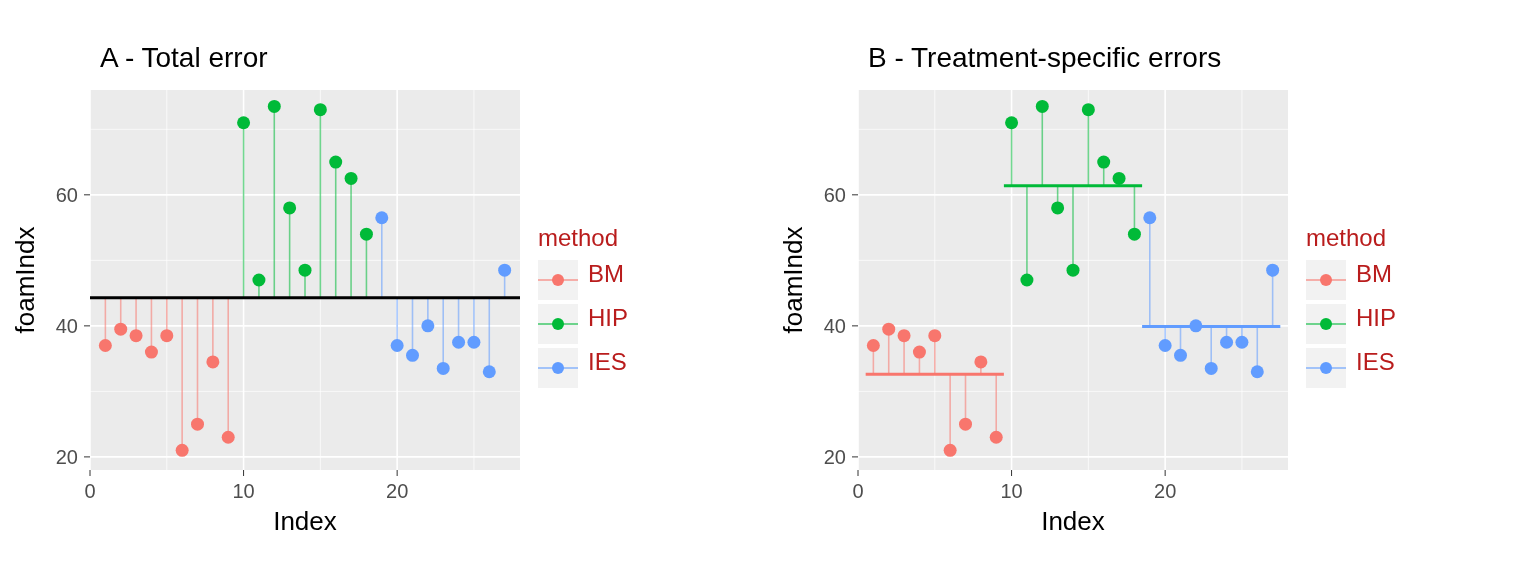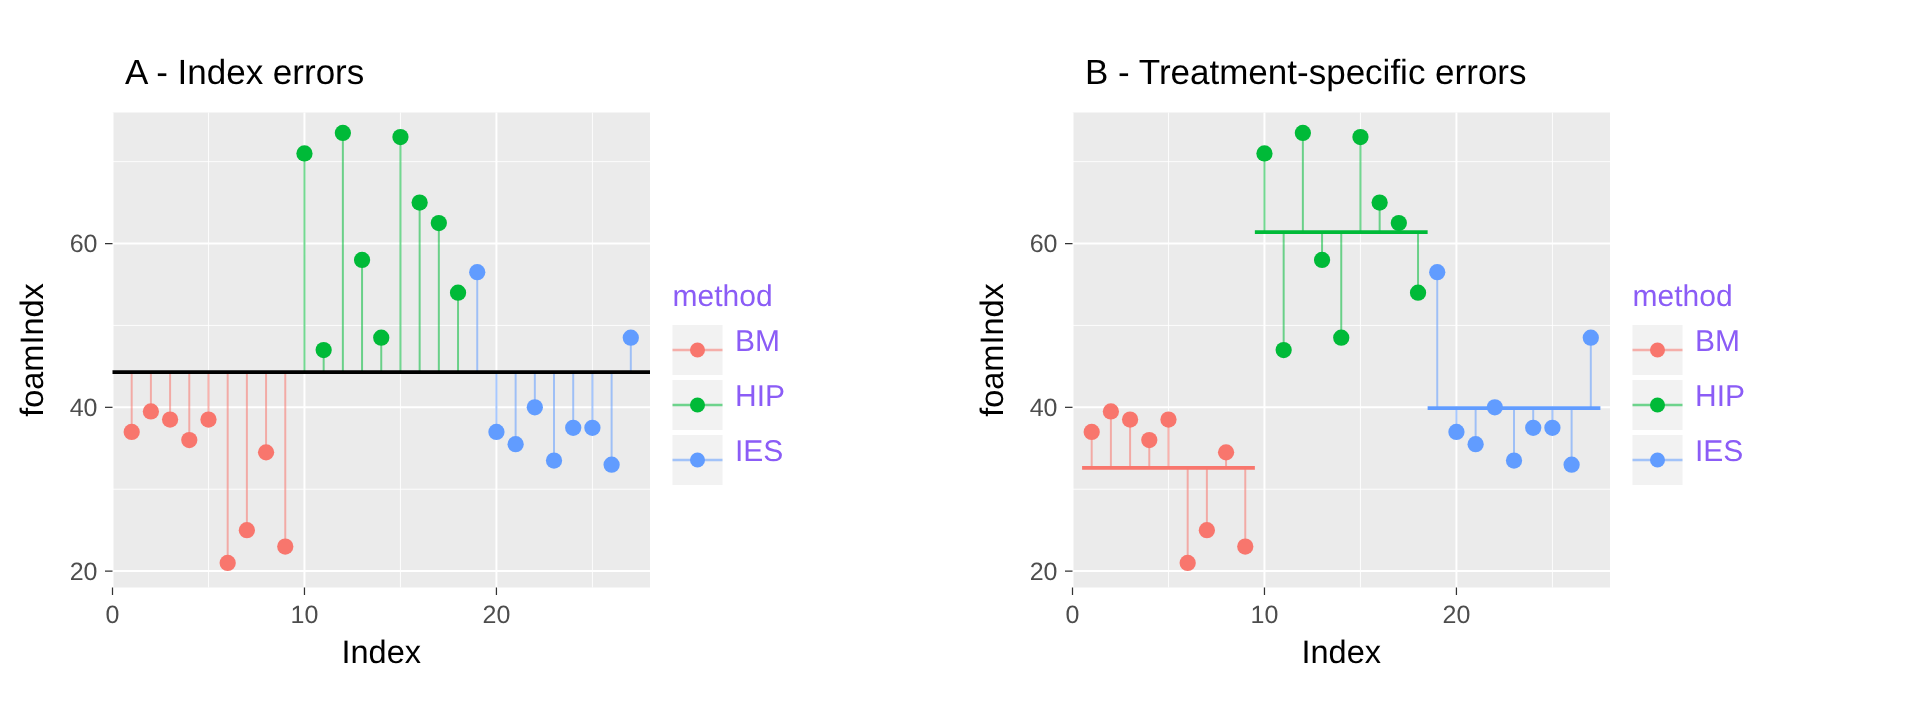--- a/index.html
+++ b/index.html
@@ -39,21 +39,21 @@
     font-size: 28px;
     color: #000;
   }
   .plot-area {
     position: relative;
   }
   .legend {
     display: flex;
     flex-direction: column;
     font-size: 24px;
-    color: #8b5cf6;
+    color: #b91c1c;
     margin-left: 8px;
     margin-top: 40px;
   }
   .legend-title {
     margin-bottom: 8px;
   }
   .legend-item {
     display: flex;
     flex-direction: row;
     align-items: flex-start;
@@ -95,21 +95,21 @@
   .hline { stroke-width: 3; }
 </style>
 </head>
 <body>
 
 <div class="figure">
 
   <div class="panel-wrap" style="width:768px;">
     <div class="panel">
       <div class="titles">
-        <div class="title-main">A - Index errors</div>
+        <div class="title-main">A - Total error</div>
       </div>
       <div class="plot-area">
         <svg id="svg-A" width="530" height="473">
             <rect x="90" y="15" width="430" height="380" class="grid-bg"></rect>
             <line x1="166.78571428571428" x2="166.78571428571428" y1="15" y2="395" class="grid-minor"></line>
             <line x1="320.3571428571429" x2="320.3571428571429" y1="15" y2="395" class="grid-minor"></line>
             <line x1="473.92857142857144" x2="473.92857142857144" y1="15" y2="395" class="grid-minor"></line>
             <line x1="90" x2="520" y1="316.37931034482756" y2="316.37931034482756" class="grid-minor"></line>
             <line x1="90" x2="520" y1="185.3448275862069" y2="185.3448275862069" class="grid-minor"></line>
             <line x1="90" x2="520" y1="54.31034482758622" y2="54.31034482758622" class="grid-minor"></line>

